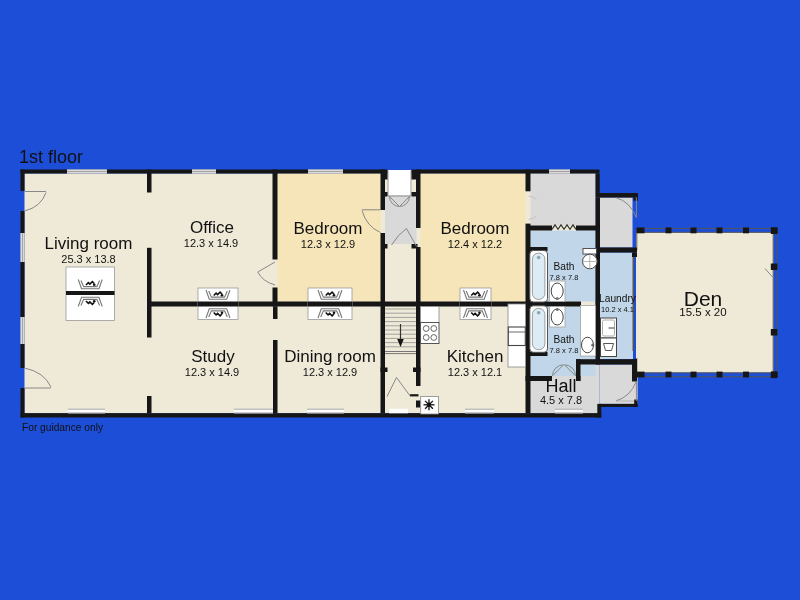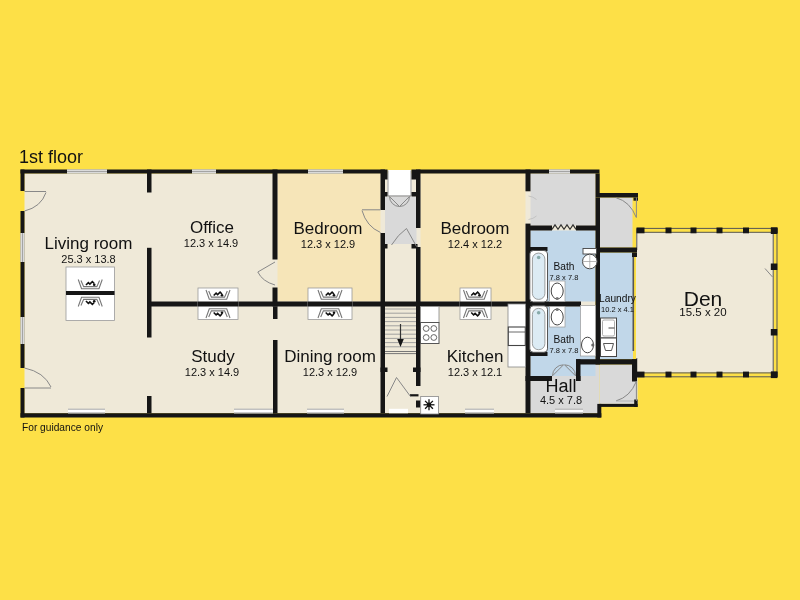--- a/index.html
+++ b/index.html
@@ -1,16 +1,16 @@
 <!DOCTYPE html>
 <html><head>
 <meta charset="utf-8">
 <style>
 html,body{margin:0;padding:0;background:#fff;}
-#page{position:relative;width:800px;height:600px;background:#fde047;overflow:hidden;}
+#page{position:relative;width:800px;height:600px;background:#1d4ed8;overflow:hidden;}
 svg{position:absolute;left:0;top:0;}
 text{font-family:"Liberation Sans",sans-serif;fill:#111;}
 .rn{font-size:17px;}
 .dim{font-size:11px;}
 .sm{font-size:10.2px;}
 .xs{font-size:7.5px;}
 </style>
 </head>
 <body>
 <div id="page">

